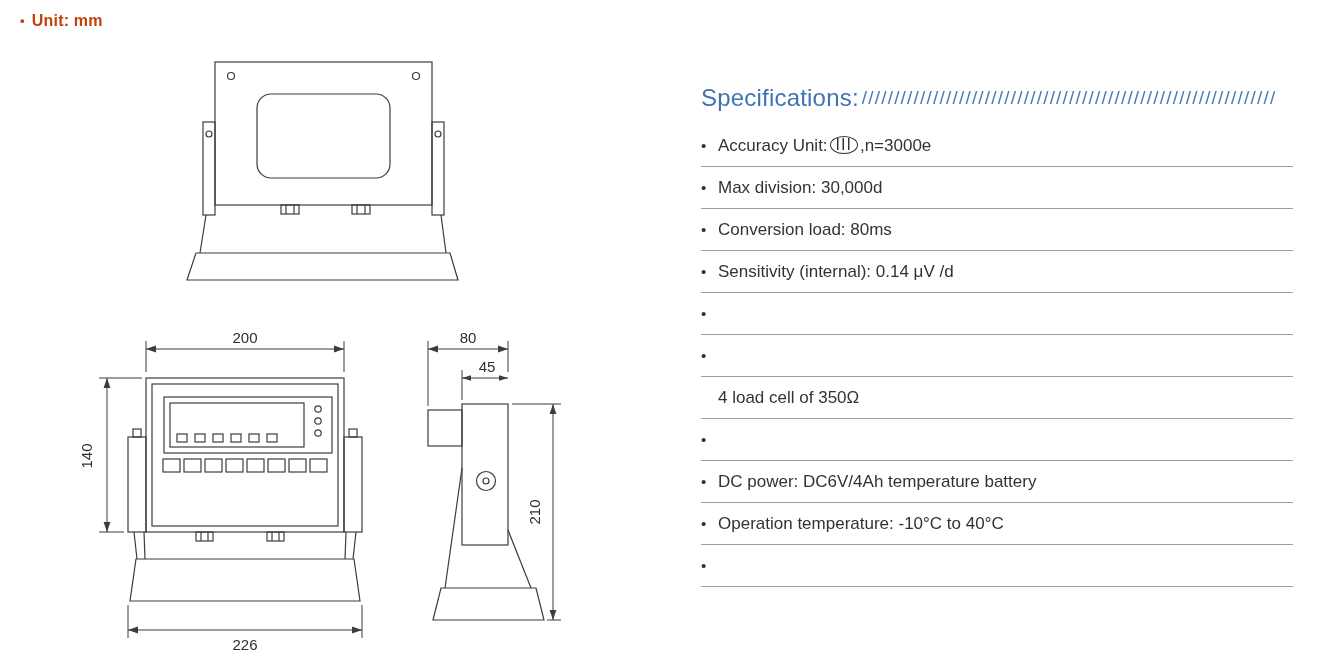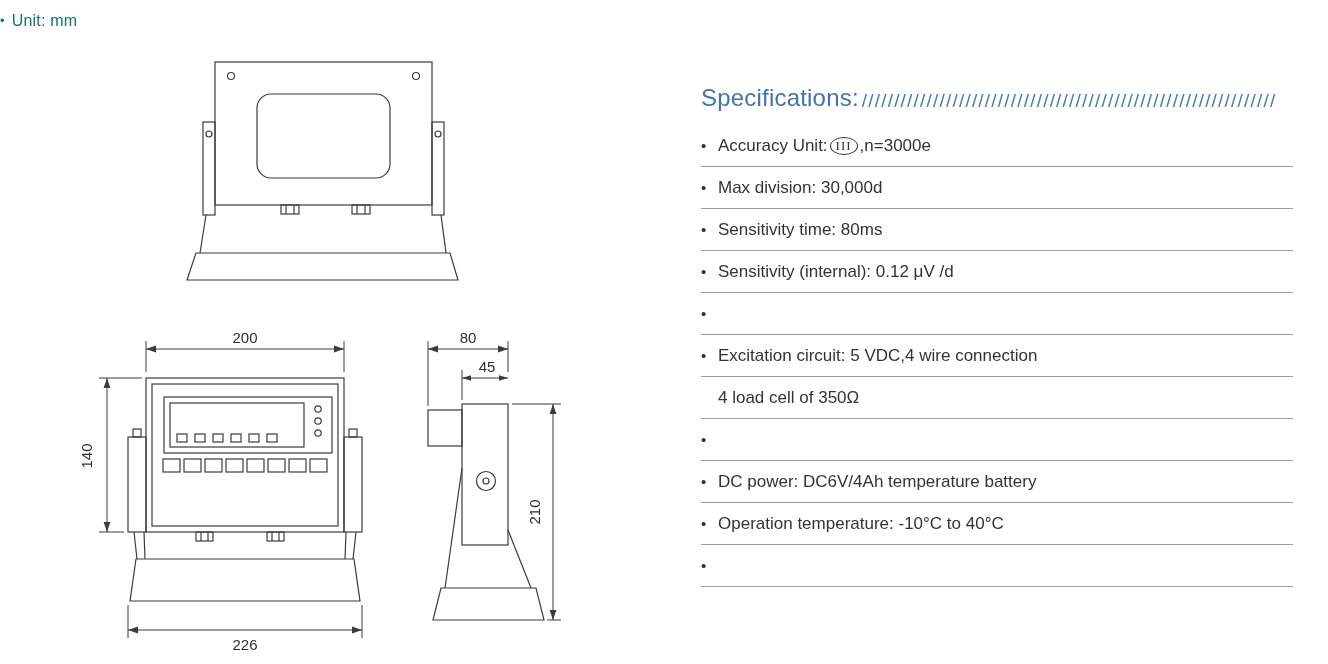--- a/index.html
+++ b/index.html
@@ -4,49 +4,49 @@
 <style>
   html, body { margin: 0; padding: 0; }
   body {
     width: 1328px; height: 664px;
     background: #ffffff;
     font-family: "Liberation Sans", sans-serif;
     position: relative; overflow: hidden;
     color: #333;
   }
   .unit-note {
-    position: absolute; left: 0; top: 12px;
-    font-size: 16px; color: #0f766e; letter-spacing: 0.2px;
+    position: absolute; left: 20px; top: 12px;
+    font-size: 16px; color: #c2410c; letter-spacing: 0.2px; font-weight: bold;
   }
   .unit-note .bullet { margin-right: 7px; font-size: 13px; vertical-align: 1px; }
 
   .drawing-svg { position: absolute; left: 0; top: 0; }
 
   .specs { position: absolute; left: 701px; top: 84px; width: 592px; }
   .specs-header {
-    display: flex; align-items: flex-end;
+    display: flex; align-items: center;
     white-space: nowrap; overflow: hidden; margin-bottom: 13px;
   }
   .specs-title { color: #4273b1; font-size: 24px; letter-spacing: 0.2px; }
   .specs-slashes {
     color: #4a7ab5; font-size: 19px; letter-spacing: 1.2px;
     margin-left: 3px; flex: 1; overflow: hidden;
   }
   .spec-row {
     display: flex; align-items: baseline;
     font-size: 17px; line-height: 21px; color: #333;
     padding: 10px 0; border-bottom: 1px solid #9d9d9d;
   }
   .spec-bullet { flex: 0 0 17px; width: 17px; font-size: 15px; }
   .class-badge {
     display: inline-block;
     border: 1.4px solid #2f2f2f; border-radius: 50%;
     padding: 0 5px; margin: 0 2px;
-    font-family: Liberation Serif, serif;
-    font-size: 13px; line-height: 16px; letter-spacing: 1px;
+    font-family: Liberation Sans, sans-serif;
+    font-size: 16px; line-height: 16px; letter-spacing: 1px;
     vertical-align: 1.5px;
   }
 </style>
 </head>
 <body>
 
 <div class="unit-note"><span class="bullet">•</span><span>Unit: mm</span></div>
 
 <svg class="drawing-svg" width="680" height="664" viewBox="0 0 680 664">
 
@@ -173,35 +173,34 @@
     <span class="spec-text"><span>Accuracy Unit:</span><span class="class-badge">III</span><span>,n=3000e</span></span>
   </div>
 
   <div class="spec-row">
     <span class="spec-bullet">•</span>
     <span class="spec-text">Max division: 30,000d</span>
   </div>
 
   <div class="spec-row">
     <span class="spec-bullet">•</span>
-    <span class="spec-text">Sensitivity time: 80ms</span>
-  </div>
-
-  <div class="spec-row">
-    <span class="spec-bullet">•</span>
-    <span class="spec-text">Sensitivity (internal): 0.12 μV /d</span>
-  </div>
-
-  <div class="spec-row">
-    <span class="spec-bullet">•</span>
-  </div>
-
-  <div class="spec-row">
-    <span class="spec-bullet">•</span>
-    <span class="spec-text">Excitation circuit: 5 VDC,4 wire connection</span>
+    <span class="spec-text">Conversion load: 80ms</span>
+  </div>
+
+  <div class="spec-row">
+    <span class="spec-bullet">•</span>
+    <span class="spec-text">Sensitivity (internal): 0.14 μV /d</span>
+  </div>
+
+  <div class="spec-row">
+    <span class="spec-bullet">•</span>
+  </div>
+
+  <div class="spec-row">
+    <span class="spec-bullet">•</span>
   </div>
 
   <div class="spec-row">
     <span class="spec-bullet"></span>
     <span class="spec-text">4 load cell of 350Ω</span>
   </div>
 
   <div class="spec-row">
     <span class="spec-bullet">•</span>
   </div>

